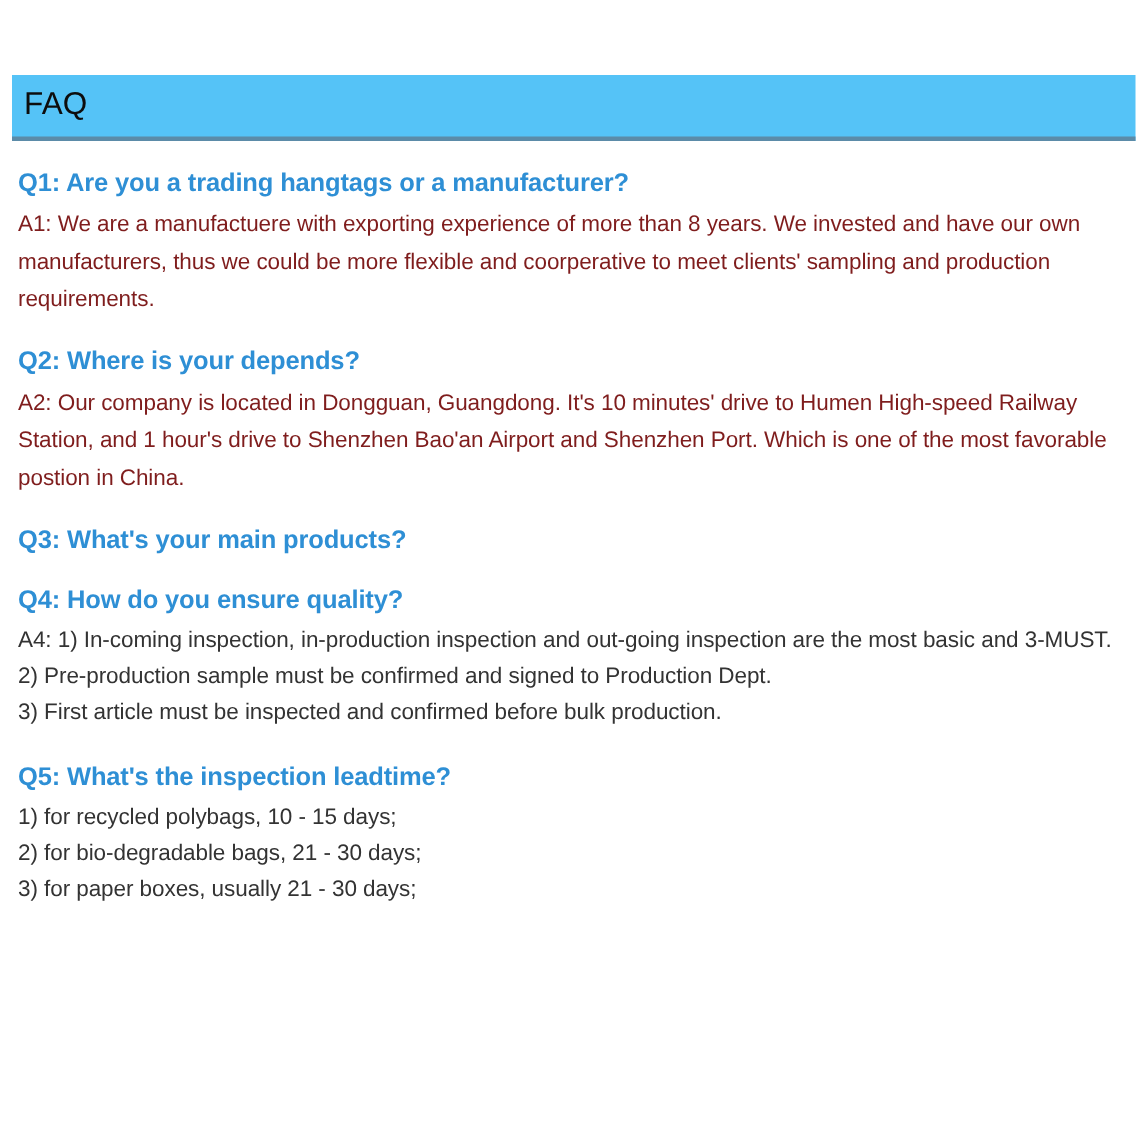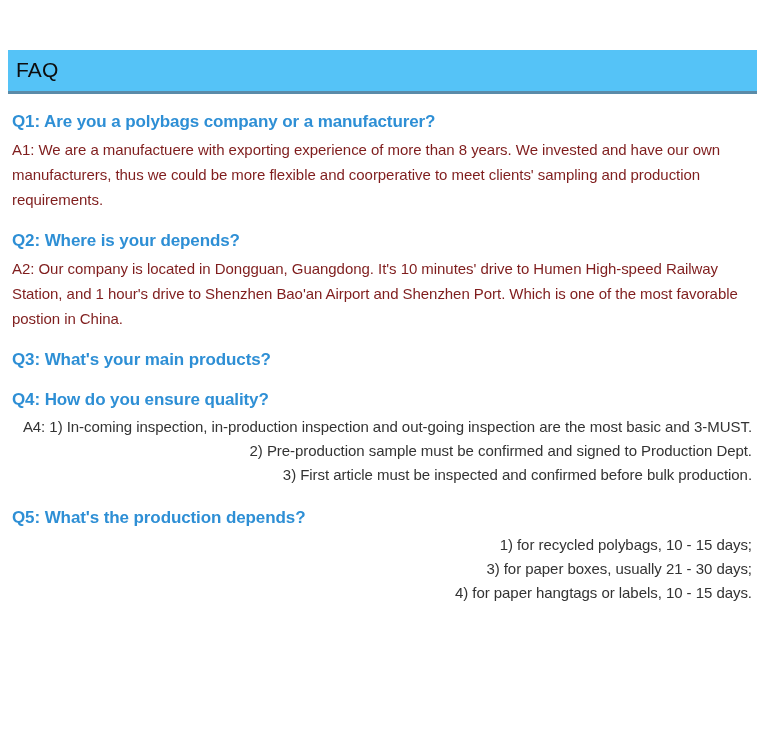--- a/index.html
+++ b/index.html
@@ -80,42 +80,41 @@
   
   .faq-answer-lines {
     font-size: 15px;
     color: #333333;
     line-height: 24px;
     margin: 0;
     letter-spacing: -0.05px;
   }
   .faq-answer-line {
     display: block;
-    text-align: right;
   }
 
   
   .block-q1 { margin-bottom: 17px; }
   .block-q2 { margin-bottom: 17px; }
   .block-q3 { margin-bottom: 16px; }
   .block-q4 { margin-bottom: 19px; }
 </style>
 </head>
 <body>
 
 <div class="page">
 
   <div class="faq-banner">
     <div class="faq-banner-title">FAQ</div>
   </div>
 
   <div class="faq-content">
 
     <div class="faq-block block-q1">
-      <div class="faq-question">Q1: Are you a polybags company or a manufacturer?</div>
+      <div class="faq-question">Q1: Are you a trading hangtags or a manufacturer?</div>
       <div class="faq-answer">A1: We are a manufactuere with exporting experience of more than 8 years. We invested and have our own manufacturers, thus we could be more flexible and coorperative to meet clients' sampling and production requirements.</div>
     </div>
 
     <div class="faq-block block-q2">
       <div class="faq-question">Q2: Where is your depends?</div>
       <div class="faq-answer">A2: Our company is located in Dongguan, Guangdong. It's 10 minutes' drive to Humen High-speed Railway Station, and 1 hour's drive to Shenzhen Bao'an Airport and Shenzhen Port. Which is one of the most favorable postion in China.</div>
     </div>
 
     <div class="faq-block block-q3">
       <div class="faq-question">Q3: What's your main products?</div>
@@ -124,22 +123,22 @@
     <div class="faq-block block-q4">
       <div class="faq-question">Q4: How do you ensure quality?</div>
       <div class="faq-answer-lines">
         <span class="faq-answer-line">A4: 1) In-coming inspection, in-production inspection and out-going inspection are the most basic and 3-MUST.</span>
         <span class="faq-answer-line">2) Pre-production sample must be confirmed and signed to Production Dept.</span>
         <span class="faq-answer-line">3) First article must be inspected and confirmed before bulk production.</span>
       </div>
     </div>
 
     <div class="faq-block">
-      <div class="faq-question">Q5: What's the production depends?</div>
+      <div class="faq-question">Q5: What's the inspection leadtime?</div>
       <div class="faq-answer-lines">
         <span class="faq-answer-line">1) for recycled polybags, 10 - 15 days;</span>
+        <span class="faq-answer-line">2) for bio-degradable bags, 21 - 30 days;</span>
         <span class="faq-answer-line">3) for paper boxes, usually 21 - 30 days;</span>
-        <span class="faq-answer-line">4) for paper hangtags or labels, 10 - 15 days.</span>
       </div>
     </div>
 
   </div>
 </div>
 
 </body></html>

